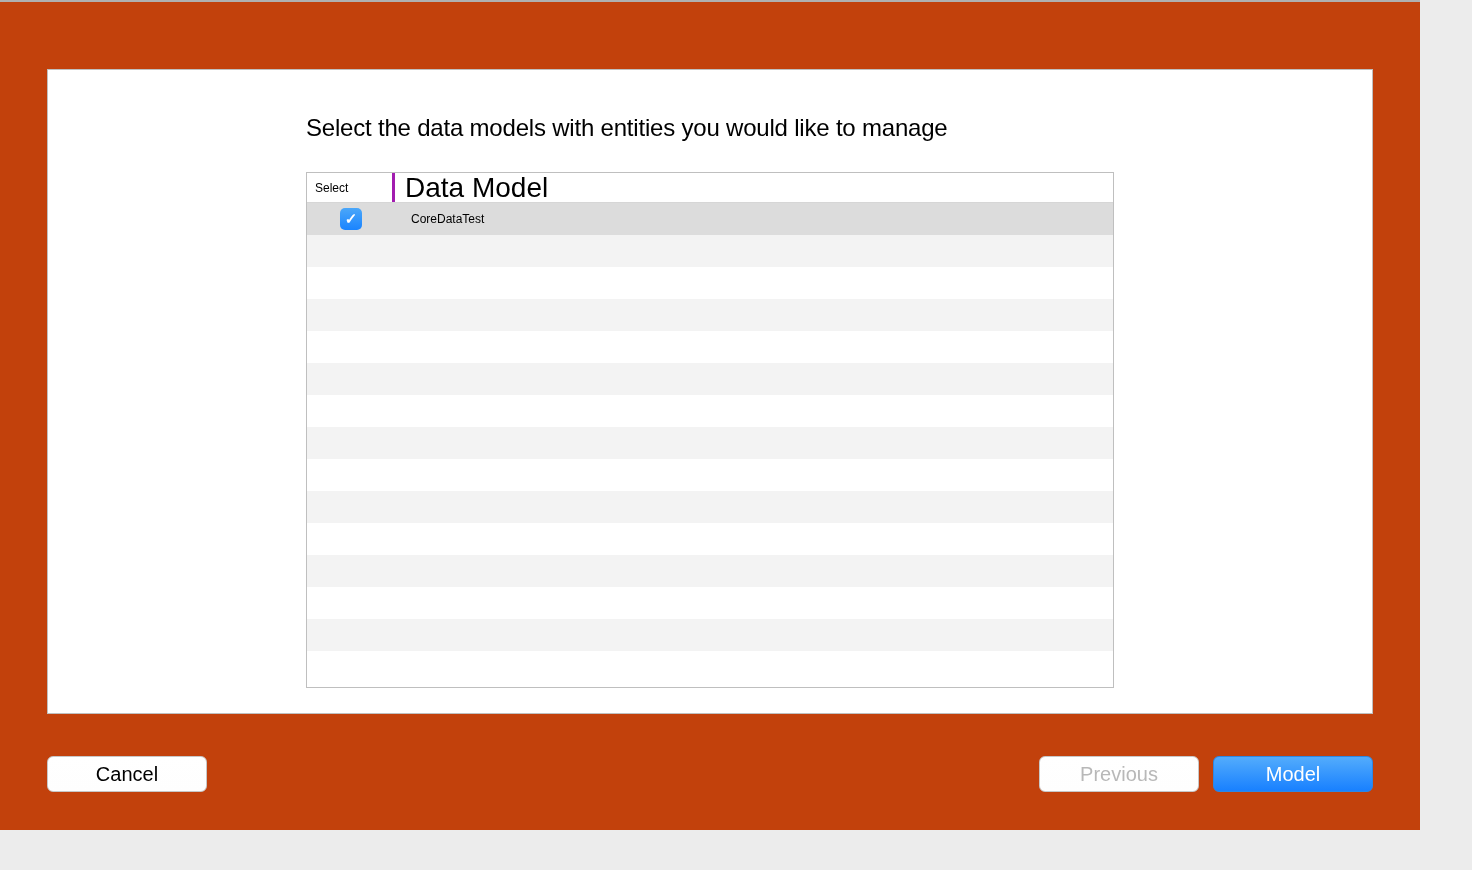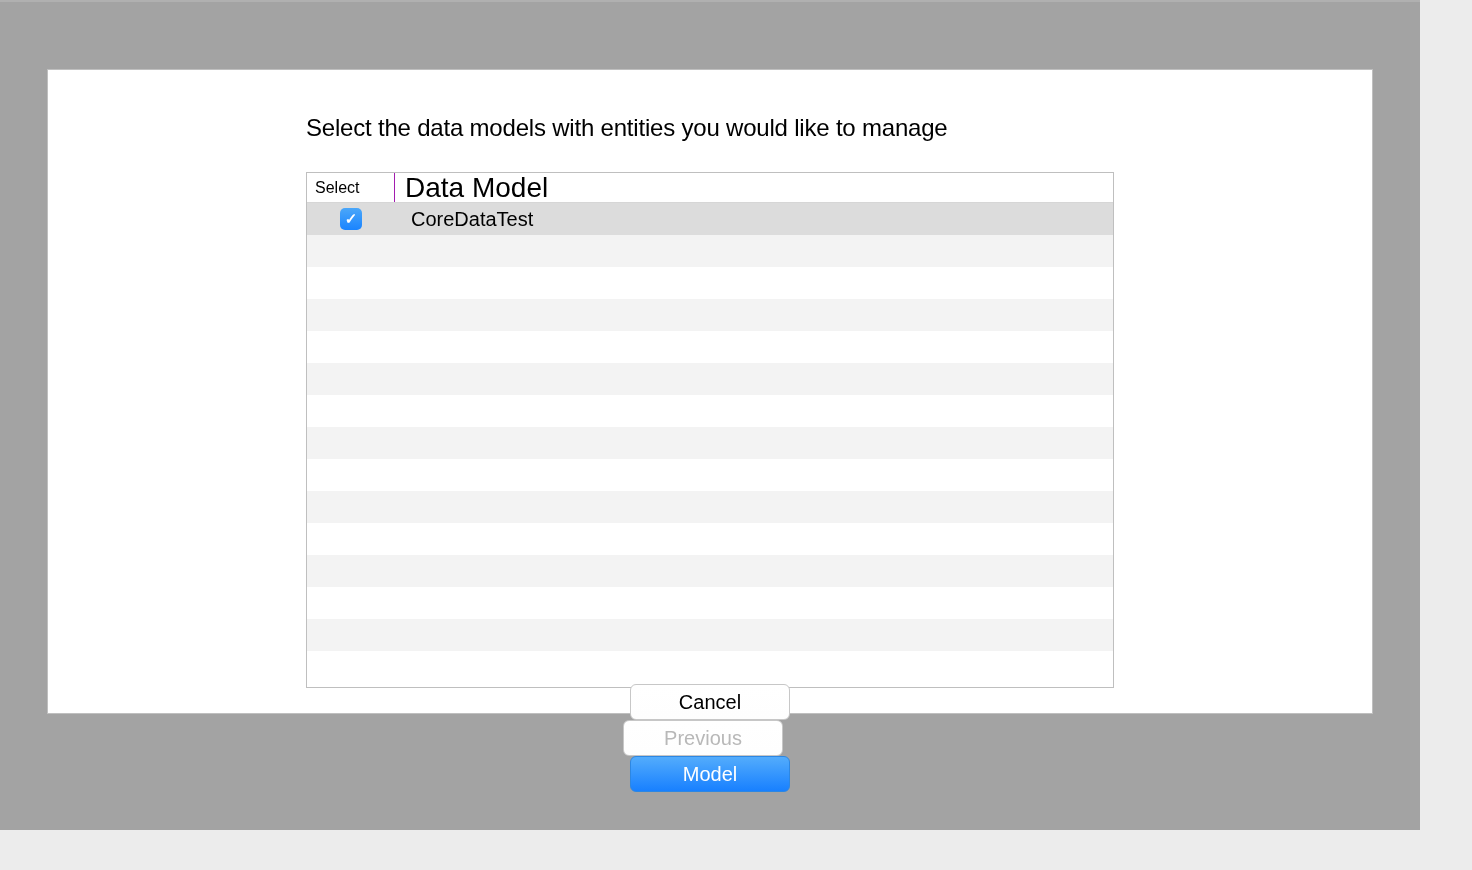--- a/index.html
+++ b/index.html
@@ -16,21 +16,21 @@
       overflow: hidden;
       position: relative;
     }
     
     .window-frame {
       position: absolute;
       top: 0;
       left: 0;
       width: 1420px;
       height: 830px;
-      background: #a3a3a3;
+      background: #c2410c;
       border-top: 2px solid #b0b0b0;
     }
     
     .content-panel {
       position: absolute;
       top: 67px;
       left: 47px;
       width: 1326px;
       height: 645px;
       background: #ffffff;
@@ -59,23 +59,23 @@
     .table-header {
       display: flex;
       height: 30px;
       border-bottom: 1px solid #d6d6d6;
       background: #ffffff;
     }
     
     .th-select {
       width: 88px;
       padding: 4px 8px;
-      font-size: 16px;
-      color: #000000;
-      border-right: 1px solid #a21caf;
+      font-size: 12px;
+      color: #000000;
+      border-right: 3px solid #a21caf;
       display: flex;
       align-items: center;
     }
     
     .th-model {
       flex: 1;
       padding: 4px 10px;
       font-size: 28px;
       color: #000000;
       display: flex;
@@ -107,21 +107,21 @@
     .td-select {
       width: 88px;
       display: flex;
       justify-content: center;
       align-items: center;
     }
     
     .td-model {
       flex: 1;
       padding-left: 16px;
-      font-size: 20px;
+      font-size: 12px;
       color: #000000;
       display: flex;
       align-items: center;
     }
     
     .checkbox {
       width: 22px;
       height: 22px;
       border-radius: 5px;
       display: flex;
@@ -140,22 +140,21 @@
       font-size: 15px;
       font-weight: bold;
     }
     
     .button-row {
       position: absolute;
       bottom: 38px;
       left: 47px;
       right: 47px;
       display: flex;
-      align-items: center;
-      flex-direction: column;
+      align-items: flex-end;
     }
     
     .btn {
       height: 36px;
       padding: 0 22px;
       font-size: 20px;
       border-radius: 6px;
       cursor: pointer;
       display: flex;
       align-items: center;

